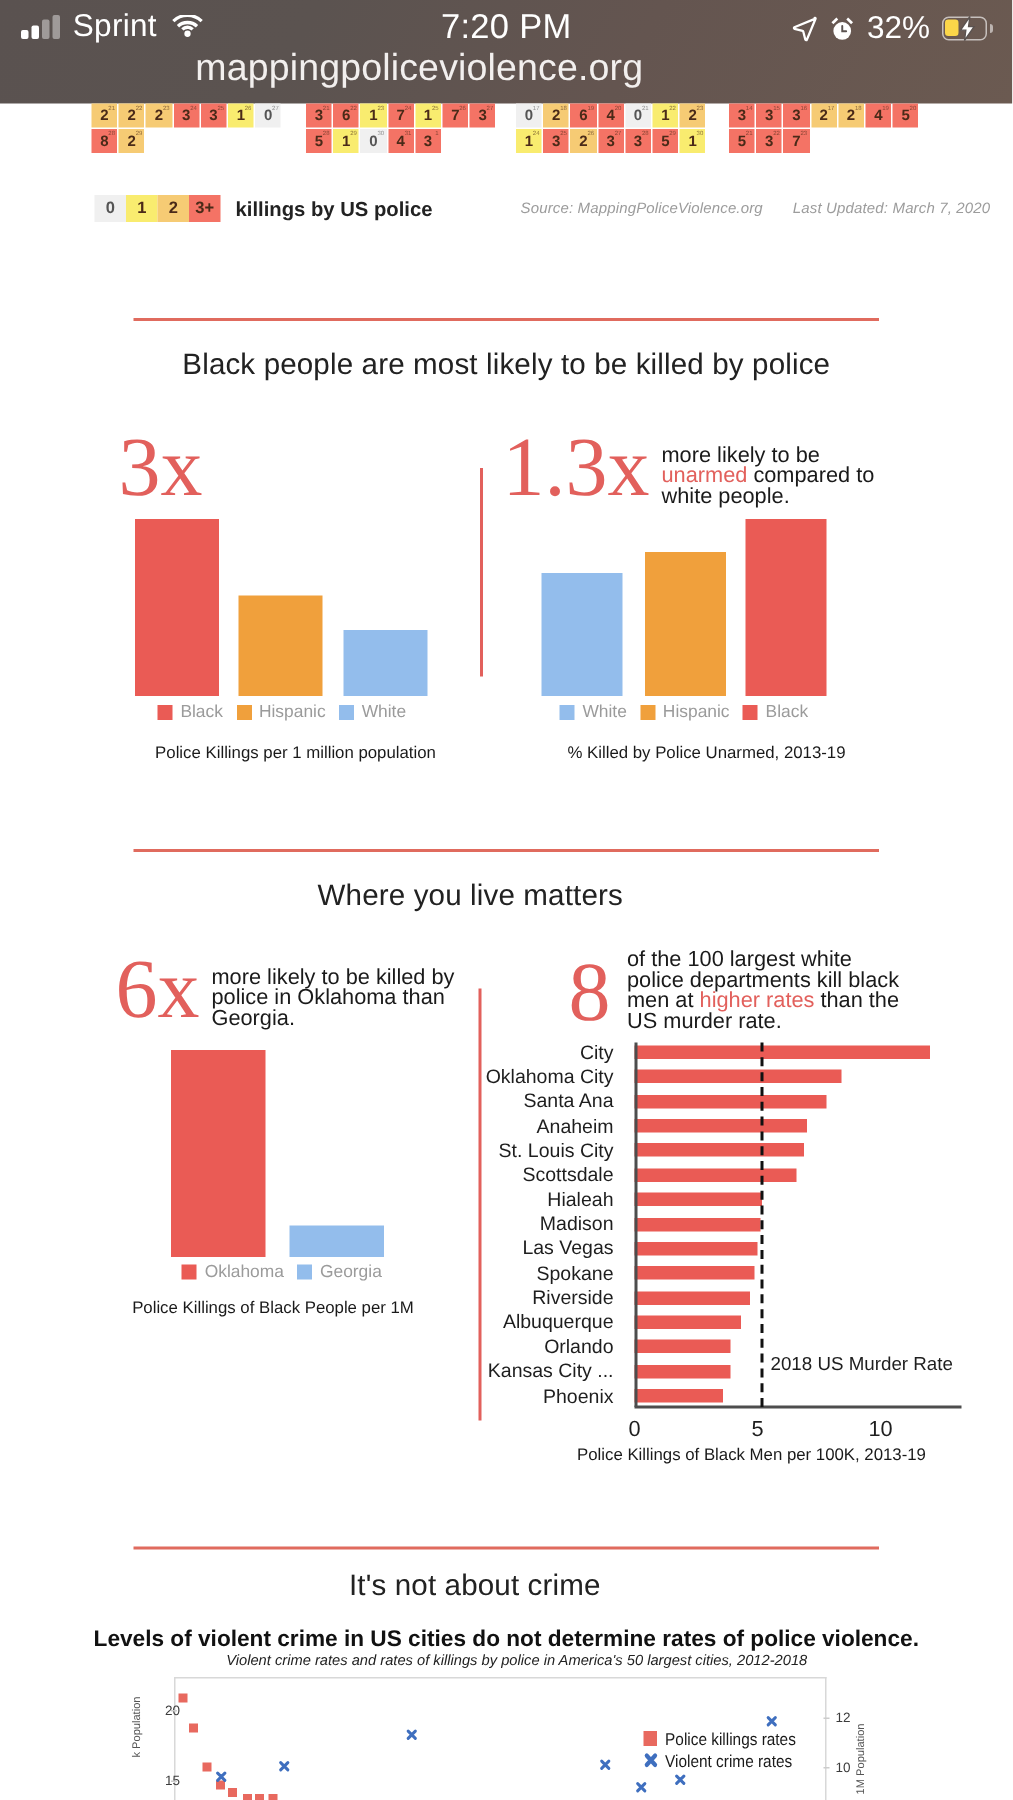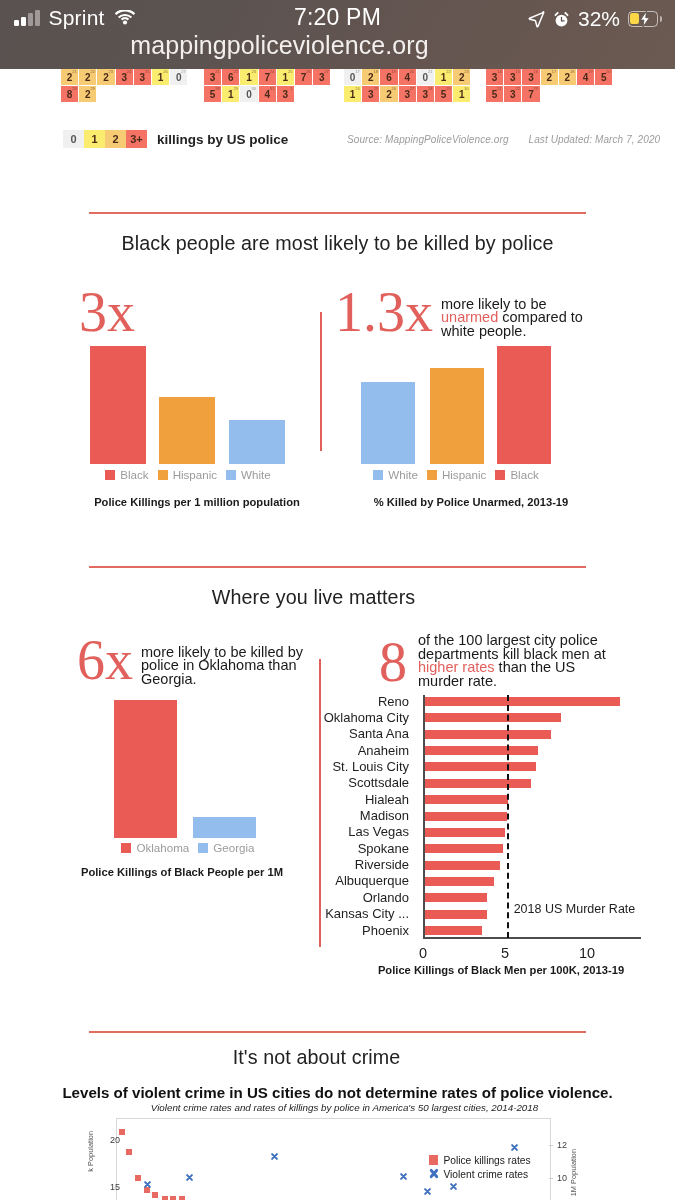--- a/index.html
+++ b/index.html
@@ -56,21 +56,21 @@
   .stattext .hi{color:#e2605c;}
   .vline{position:absolute;width:2px;background:#e2605c;}
 
   
   .chart{position:absolute;}
   .bar{position:absolute;bottom:0;}
   .chartlegend{position:absolute;display:flex;align-items:center;justify-content:center;gap:0;}
   .cl-item{display:flex;align-items:center;}
   .cl-sw{width:10px;height:10px;display:inline-block;}
   .cl-tx{margin-left:5px;font-size:11.6px;color:#9b9b9b;}
-  .caption{position:absolute;text-align:center;font-size:11.2px;color:#1a1a1a;font-weight:700;}
+  .caption{position:absolute;text-align:center;font-size:11.2px;color:#1a1a1a;font-weight:400;}
   .hb-lab{position:absolute;text-align:right;font-size:13px;color:#1e1e1e;font-family:"Liberation Sans",sans-serif;white-space:nowrap;}
   .hb-bar{position:absolute;background:#ea5b55;}
   .hb-axis{position:absolute;background:#4d4d4d;}
   .hb-tick{position:absolute;font-size:14.5px;color:#1e1e1e;font-family:"Liberation Sans",sans-serif;text-align:center;}
   .hb-ref{position:absolute;border-left:2.2px dashed #111;}
   .hb-reflab{position:absolute;font-size:12.5px;color:#1e1e1e;font-family:"Liberation Sans",sans-serif;white-space:nowrap;}
 
   
   .sec-sub{position:absolute;width:675px;text-align:center;font-size:15.1px;color:#111;font-weight:700;}
   .scatterwrap{position:absolute;left:116px;top:1118px;width:435px;height:82px;border-left:1px solid #d8d8d8;border-top:1px solid #d8d8d8;border-right:1px solid #d8d8d8;box-sizing:border-box;}
@@ -279,41 +279,41 @@
   <div class="sec-title" style="top:586px;left:-24px;">Where you live matters</div>
 
   <div class="statrow" style="left:77px;top:636px;">
     <span class="bignum" style="font-size:56px;margin-top:-1px;">6x</span>
     <span class="stattext" style="margin-left:8px;width:166px;margin-top:9px;"><span><span>more likely to be killed by police in Oklahoma than Georgia.</span></span></span>
   </div>
   <div class="vline" style="left:319px;top:659px;height:288px;"></div>
 
   <div class="statrow" style="left:379px;top:632px;">
     <span class="bignum" style="font-size:56px;margin-top:0px;">8</span>
-    <span class="stattext" style="margin-left:11px;margin-top:2px;width:190px;"><span><span>of the 100 largest city police departments kill black men at </span><span class="hi">higher rates</span><span> than the US murder rate.</span></span></span>
+    <span class="stattext" style="margin-left:11px;margin-top:2px;width:190px;"><span><span>of the 100 largest white police departments kill black men at </span><span class="hi">higher rates</span><span> than the US murder rate.</span></span></span>
   </div>
 
   <div class="chart" id="chart2" style="left:114px;top:700px;width:182px;height:138px;">
       <div class="bar" style="left: 0px; width: 63px; height: 138px; background: rgb(234, 91, 85);"></div>
       <div class="bar" style="left: 79px; width: 63px; height: 20.9091px; background: rgb(147, 189, 236);"></div>
     </div>
   <div class="chartlegend" id="legend2" style="left:97px;top:841px;width:182px;">
       <span class="cl-item" style="margin-right: 9px;">
         <span class="cl-sw" style="background: rgb(234, 91, 85);"></span>
         <span class="cl-tx">Oklahoma</span>
       </span>
       <span class="cl-item" style="margin-right: 0px;">
         <span class="cl-sw" style="background: rgb(147, 189, 236);"></span>
         <span class="cl-tx">Georgia</span>
       </span>
     </div>
   <div class="caption" style="left:67px;top:866px;width:230px;">Police Killings of Black People per 1M</div>
 
   <div class="chart" id="chart3" style="left:323px;top:694px;width:340px;height:290px;">
-      <div class="hb-lab" style="left: -40px; width: 126px; top: -0.5px;">Reno</div>
+      <div class="hb-lab" style="left: -40px; width: 126px; top: -0.5px;">City</div>
       <div class="hb-bar" style="left: 100px; top: 3px; width: 196.875px; height: 9px;"></div>
       <div class="hb-lab" style="left: -40px; width: 126px; top: 15.86px;">Oklahoma City</div>
       <div class="hb-bar" style="left: 100px; top: 19.36px; width: 137.812px; height: 9px;"></div>
       <div class="hb-lab" style="left: -40px; width: 126px; top: 32.22px;">Santa Ana</div>
       <div class="hb-bar" style="left: 100px; top: 35.72px; width: 127.969px; height: 9px;"></div>
       <div class="hb-lab" style="left: -40px; width: 126px; top: 48.58px;">Anaheim</div>
       <div class="hb-bar" style="left: 100px; top: 52.08px; width: 114.844px; height: 9px;"></div>
       <div class="hb-lab" style="left: -40px; width: 126px; top: 64.94px;">St. Louis City</div>
       <div class="hb-bar" style="left: 100px; top: 68.44px; width: 113.203px; height: 9px;"></div>
       <div class="hb-lab" style="left: -40px; width: 126px; top: 81.3px;">Scottsdale</div>
@@ -343,21 +343,21 @@
       <div class="hb-tick" style="left: 250.062px; top: 251.4px; width: 28px;">10</div>
       <div class="hb-ref" style="left: 183.672px; top: 1px; height: 243.4px;"></div>
       <div class="hb-reflab" style="left: 190.672px; top: 208.4px;">2018 US Murder Rate</div>
       <div class="caption" style="left: 22px; top: 270.4px; width: 312px;">Police Killings of Black Men per 100K, 2013-19</div>
     </div>
 
   <div class="divider" style="left:89px;top:1031px;width:497px;"></div>
   <div class="sec-title" style="top:1046px;left:-21px;">It's not about crime</div>
   <div class="sec-sub" style="top:1084px;">Levels of violent crime in US cities do not determine rates of police violence.</div>
   <div class="scatterwrap" id="chart4">
-      <div class="sc-title">Violent crime rates and rates of killings by police in America's 50 largest cities, 2014-2018</div>
+      <div class="sc-title">Violent crime rates and rates of killings by police in America's 50 largest cities, 2012-2018</div>
       <div class="sc-axis-l">k Population</div>
       <div class="sc-axis-r">1M Population</div>
       <div class="sc-tick sc-tick-l" style="left: -13px; top: 15.5px;">20</div>
       <div class="sc-mark" style="left: -3px; top: 20.5px;"></div>
       <div class="sc-tick sc-tick-l" style="left: -13px; top: 63px;">15</div>
       <div class="sc-mark" style="left: -3px; top: 68px;"></div>
       <div class="sc-tick sc-tick-r" style="left: 440px; top: 20.725px;">12</div>
       <div class="sc-mark" style="left: 432px; top: 25.725px;"></div>
       <div class="sc-tick sc-tick-r" style="left: 440px; top: 53.975px;">10</div>
       <div class="sc-mark" style="left: 432px; top: 58.975px;"></div>

